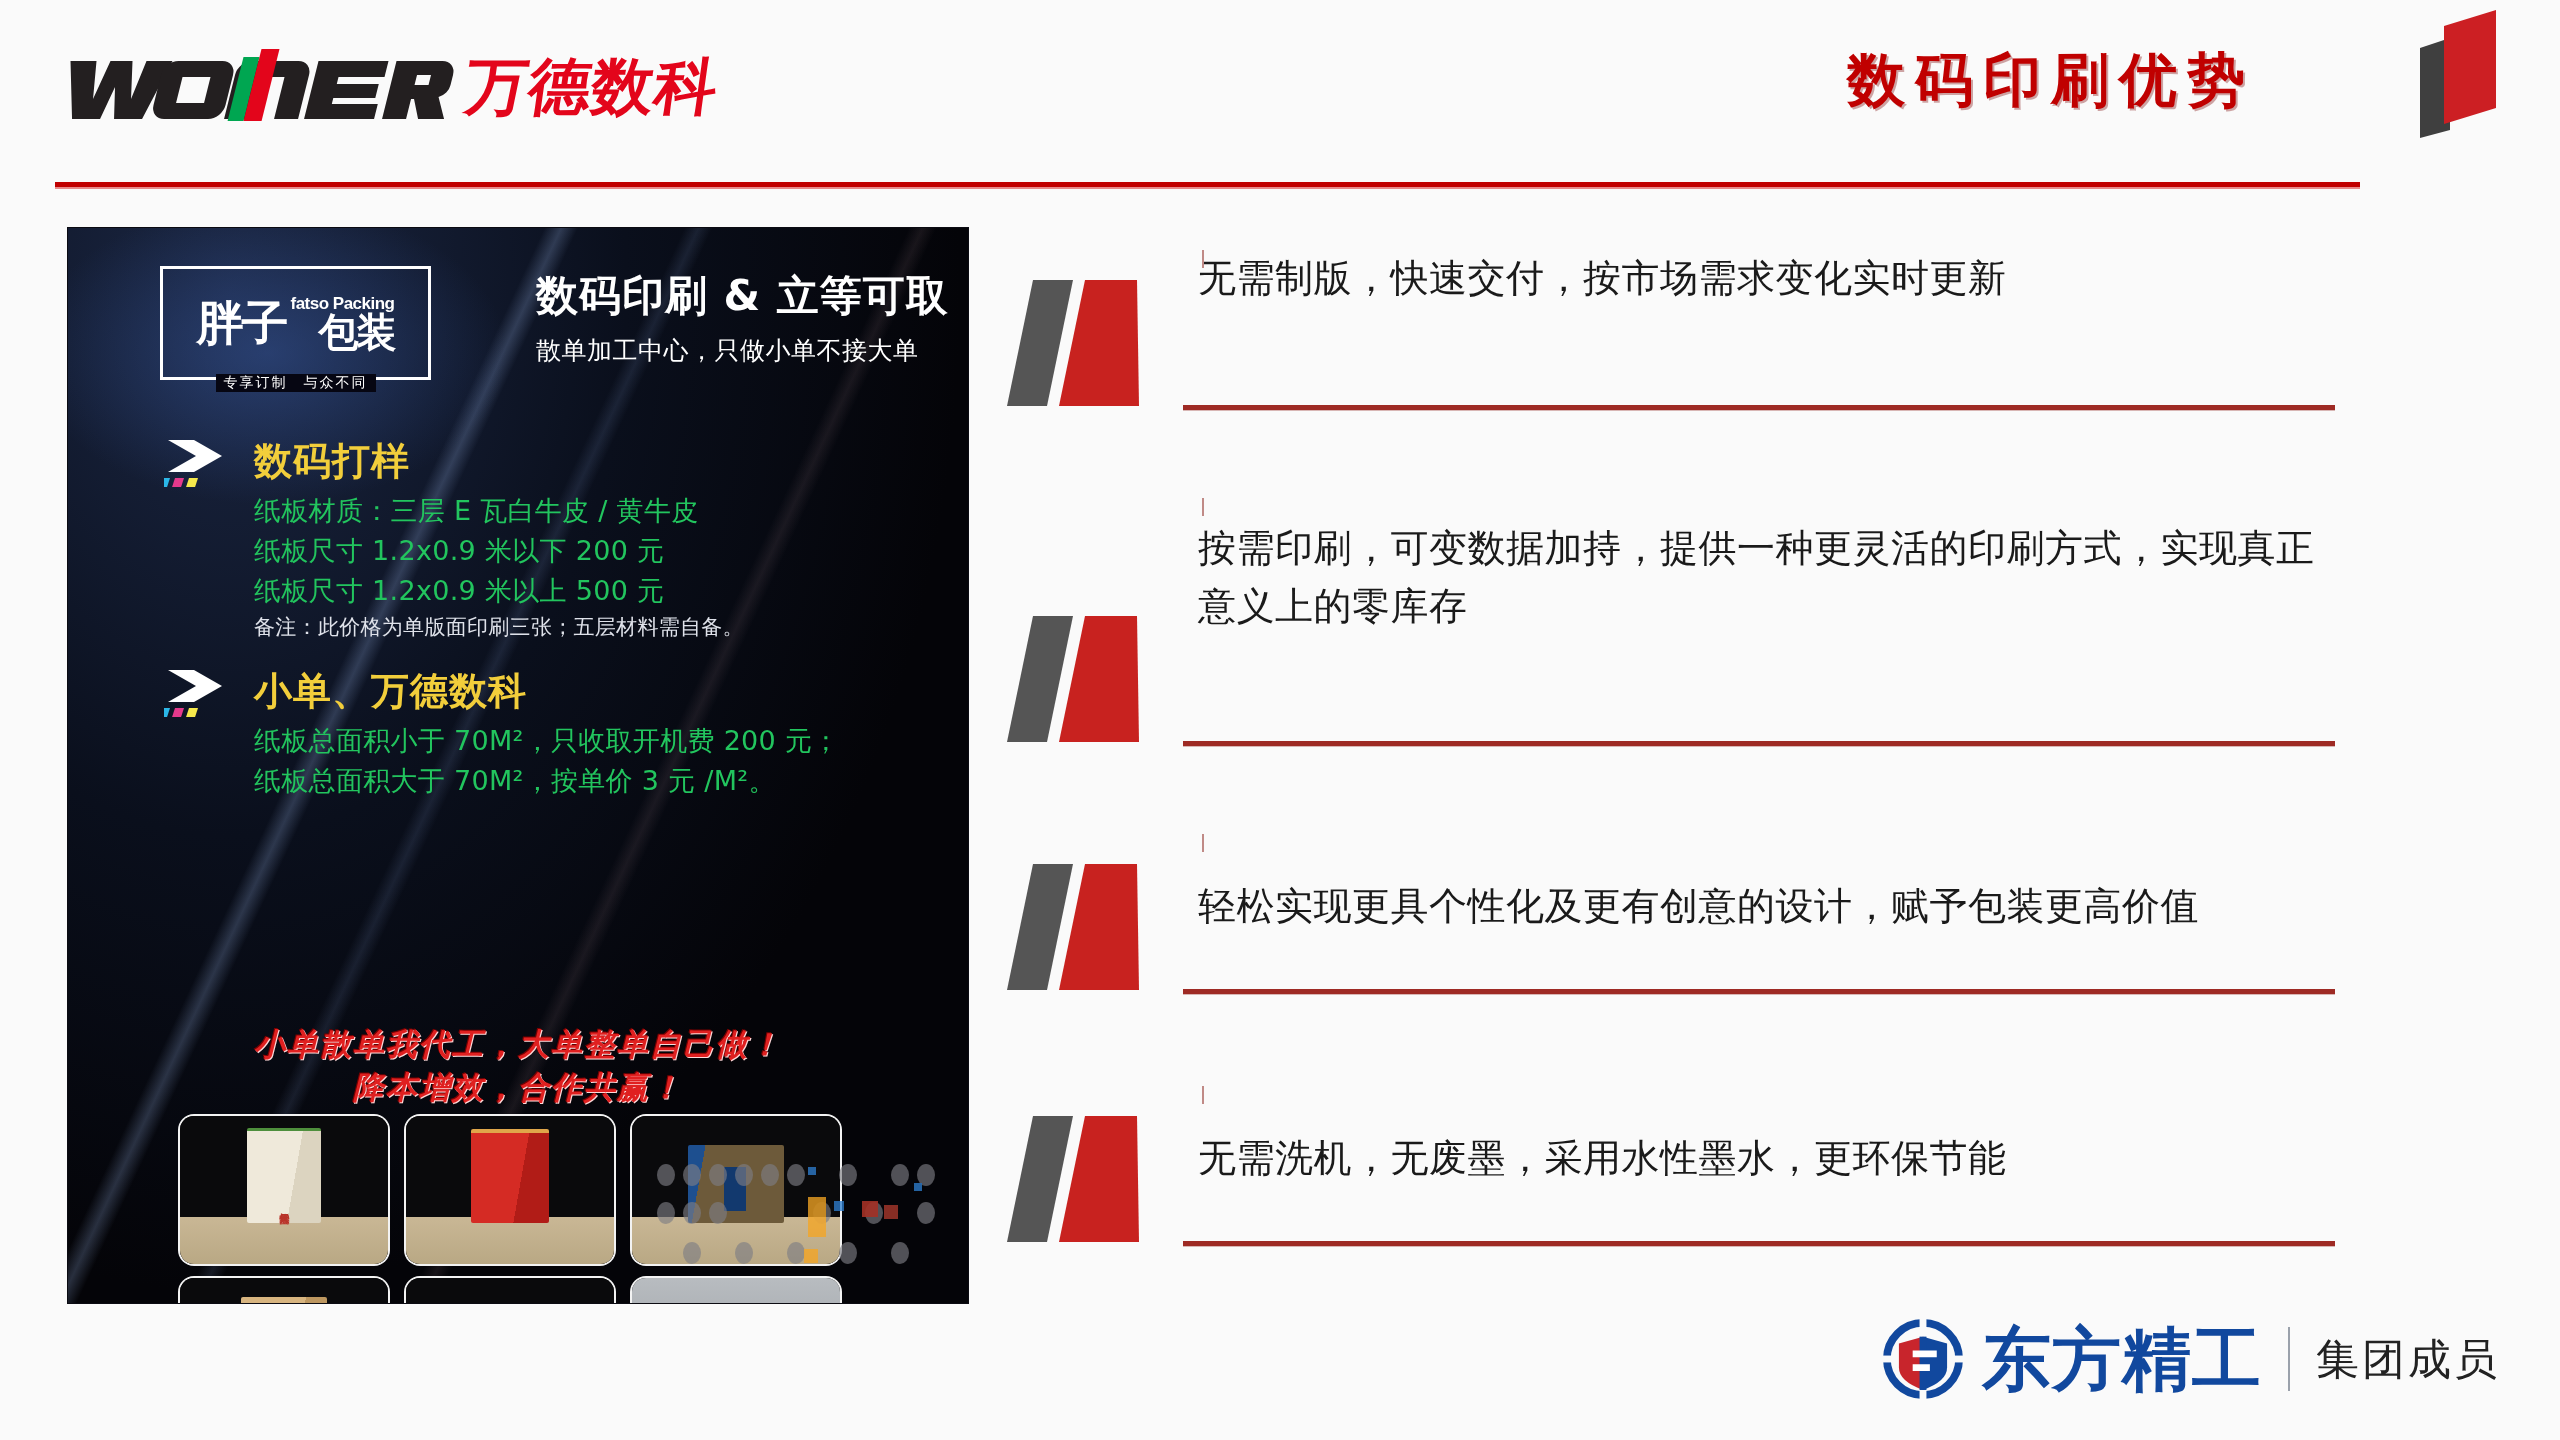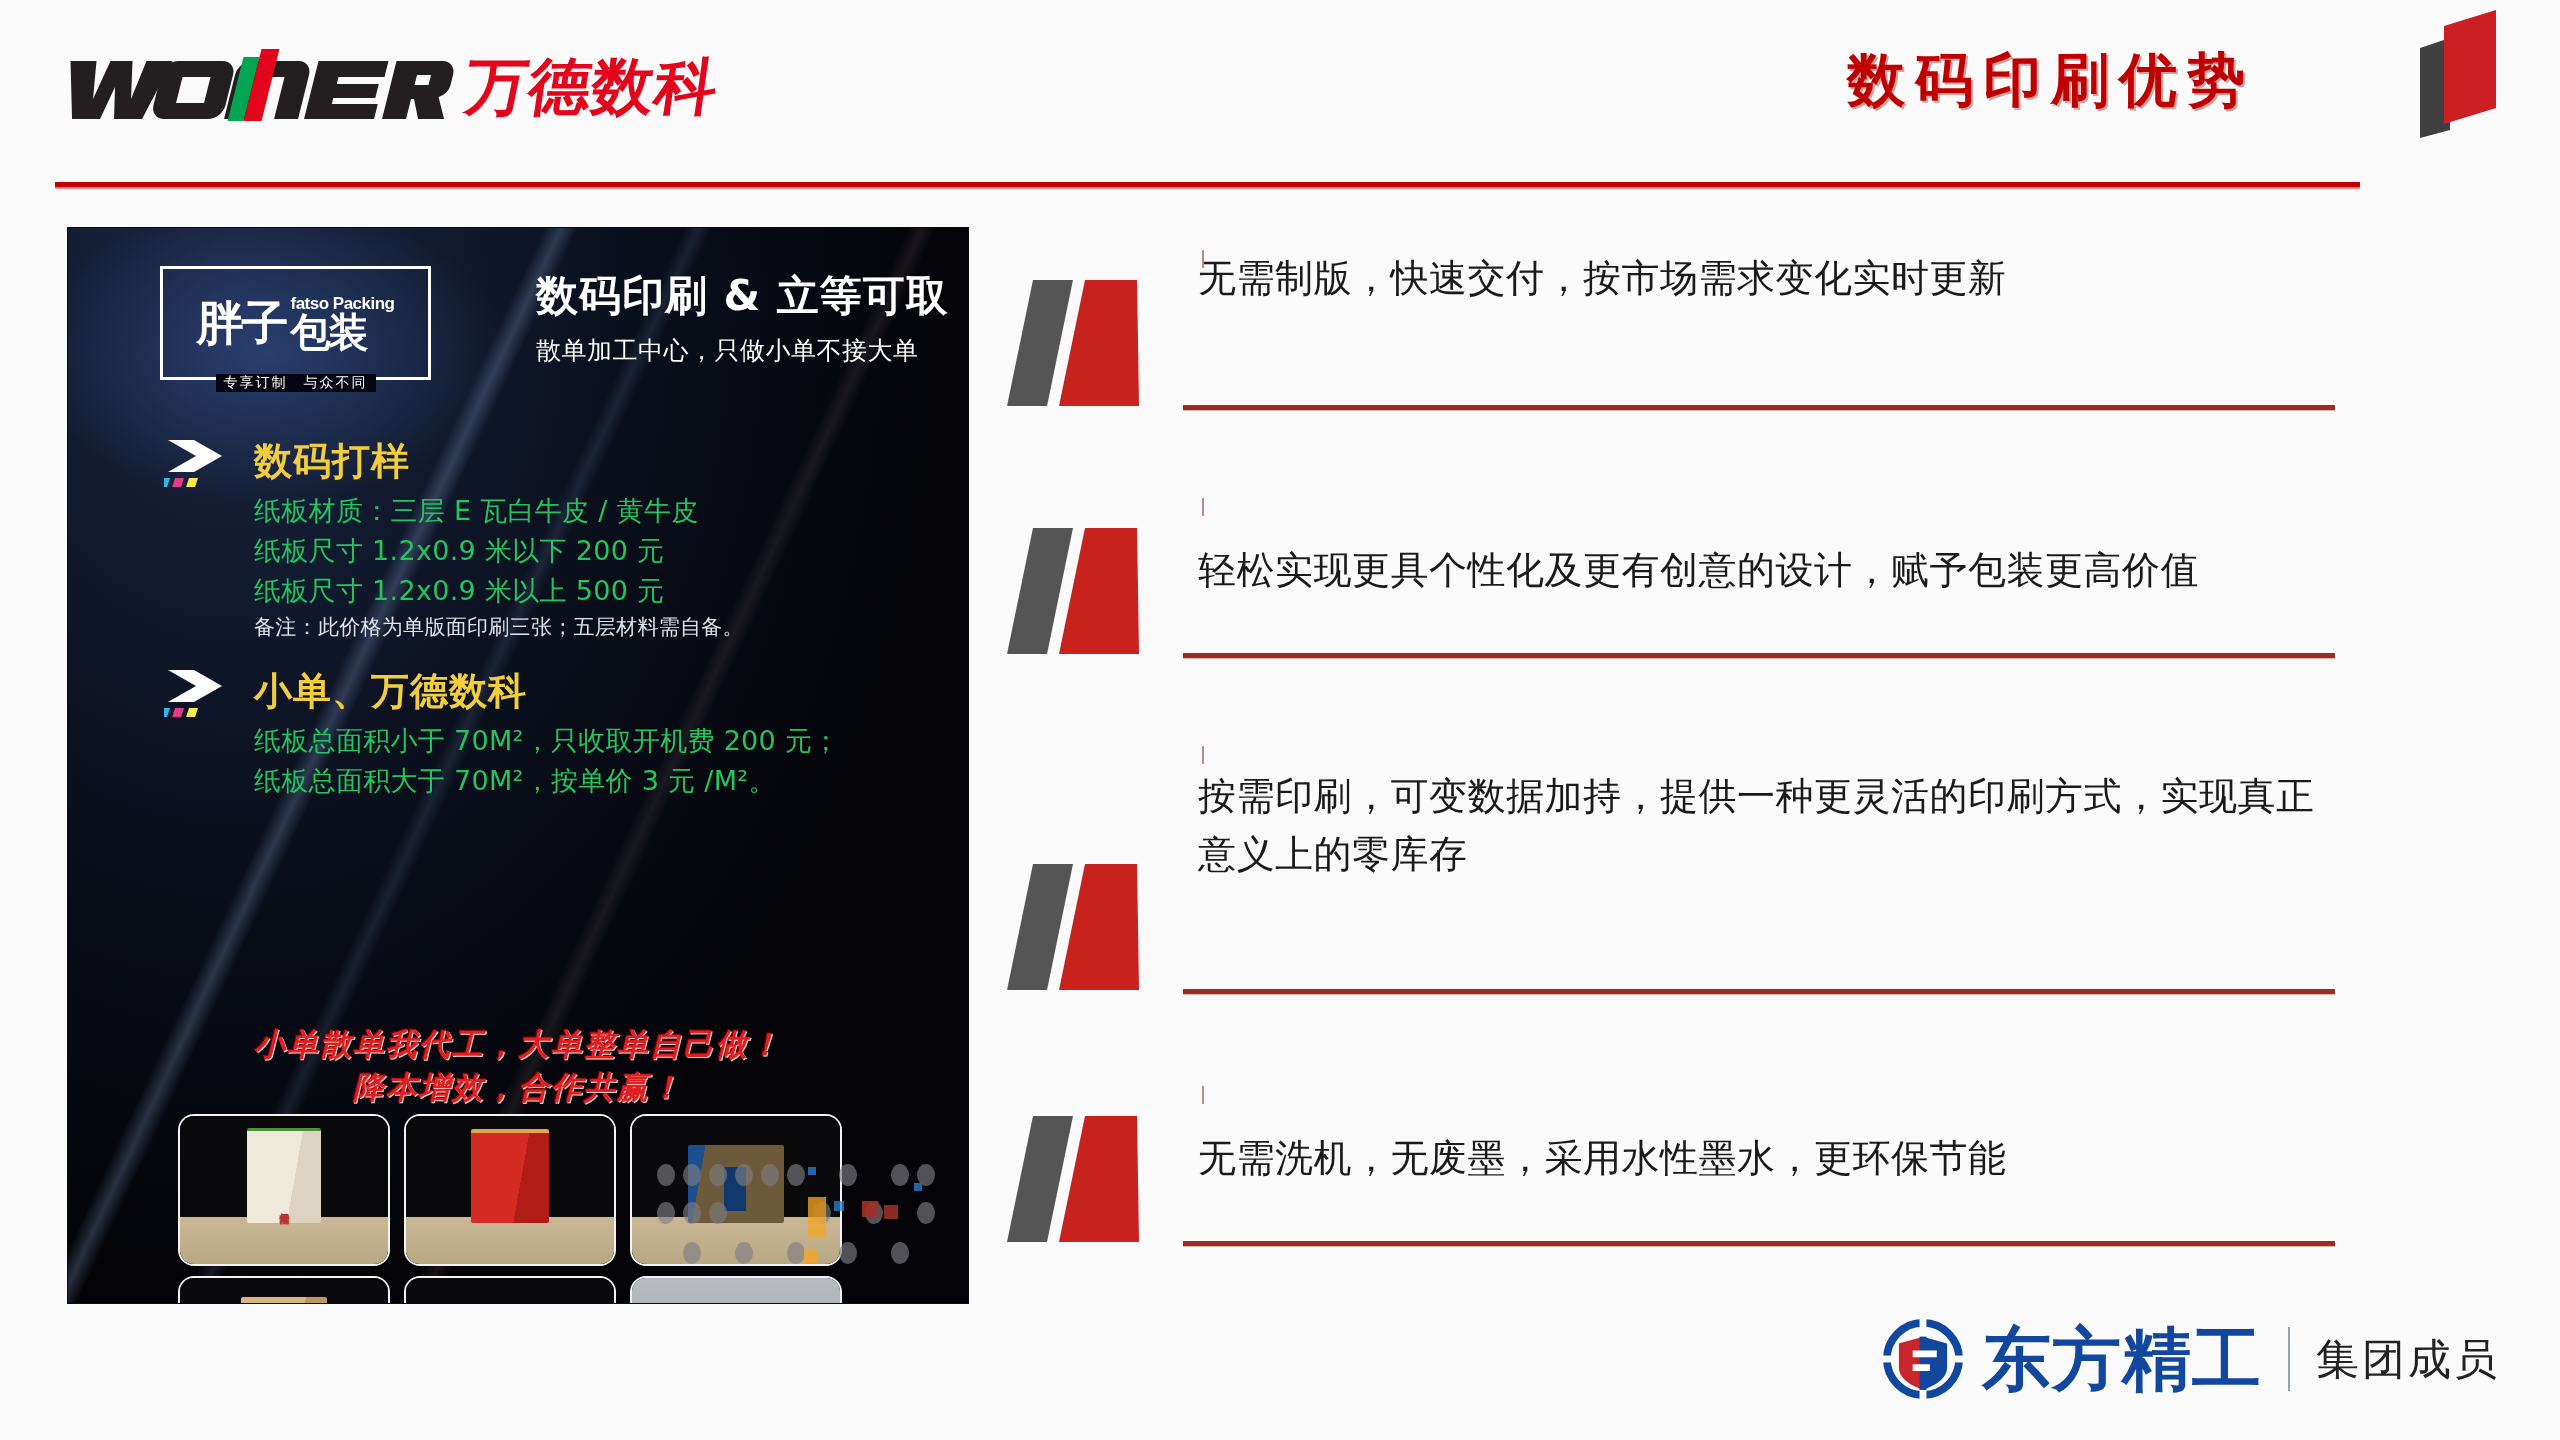--- a/index.html
+++ b/index.html
@@ -146,21 +146,21 @@
 
   <div class="header-rule"></div>
 
   <div class="poster">
     <div class="bg"></div>
     <div class="glow-tl"></div>
 
     <div class="brandbox">
       <div class="bb-inner">
         <span class="bb-cn">胖子</span>
-        <span style="display:flex;flex-direction:column;align-items:flex-start;margin-left:4px;">
+        <span style="display:flex;flex-direction:column;align-items:flex-end;margin-left:4px;">
           <span class="bb-en">fatso Packing</span>
           <span class="bb-cn" style="font-size:40px;">包装</span>
         </span>
       </div>
       <div class="bb-sub">
         <span>专享订制</span>
         <span>与众不同</span>
       </div>
     </div>
 
@@ -272,37 +272,37 @@
     <div class="bullet" style="height:160px;">
       <div class="tick" style="top:0;"></div>
       <svg class="marks" viewBox="0 0 180 130" preserveAspectRatio="none">
         <polygon points="28,0 68,0 42,126 2,126" fill="#555555"></polygon>
         <polygon points="80,0 132,0 134,126 54,126" fill="#C8221F"></polygon>
       </svg>
       <div class="btext">无需制版，快速交付，按市场需求变化实时更新</div>
       <div class="uline"></div>
     </div>
 
+    <div class="bullet" style="height:248px;margin-top:88px;">
+      <div class="tick" style="top:0;"></div>
+      <svg class="marks" viewBox="0 0 180 130" preserveAspectRatio="none">
+        <polygon points="28,0 68,0 42,126 2,126" fill="#555555"></polygon>
+        <polygon points="80,0 132,0 134,126 54,126" fill="#C8221F"></polygon>
+      </svg>
+      <div class="btext" style="padding-top:22px;">按需印刷，可变数据加持，提供一种更灵活的印刷方式，实现真正意义上的零库存</div>
+      <div class="uline"></div>
+    </div>
+
     <div class="bullet" style="height:160px;margin-top:88px;">
       <div class="tick" style="top:0;"></div>
       <svg class="marks" viewBox="0 0 180 130" preserveAspectRatio="none">
         <polygon points="28,0 68,0 42,126 2,126" fill="#555555"></polygon>
         <polygon points="80,0 132,0 134,126 54,126" fill="#C8221F"></polygon>
       </svg>
       <div class="btext" style="padding-top:44px;">轻松实现更具个性化及更有创意的设计，赋予包装更高价值</div>
-      <div class="uline"></div>
-    </div>
-
-    <div class="bullet" style="height:248px;margin-top:88px;">
-      <div class="tick" style="top:0;"></div>
-      <svg class="marks" viewBox="0 0 180 130" preserveAspectRatio="none">
-        <polygon points="28,0 68,0 42,126 2,126" fill="#555555"></polygon>
-        <polygon points="80,0 132,0 134,126 54,126" fill="#C8221F"></polygon>
-      </svg>
-      <div class="btext" style="padding-top:22px;">按需印刷，可变数据加持，提供一种更灵活的印刷方式，实现真正意义上的零库存</div>
       <div class="uline"></div>
     </div>
 
     <div class="bullet" style="height:160px;margin-top:92px;">
       <div class="tick" style="top:0;"></div>
       <svg class="marks" viewBox="0 0 180 130" preserveAspectRatio="none">
         <polygon points="28,0 68,0 42,126 2,126" fill="#555555"></polygon>
         <polygon points="80,0 132,0 134,126 54,126" fill="#C8221F"></polygon>
       </svg>
       <div class="btext" style="padding-top:44px;">无需洗机，无废墨，采用水性墨水，更环保节能</div>

